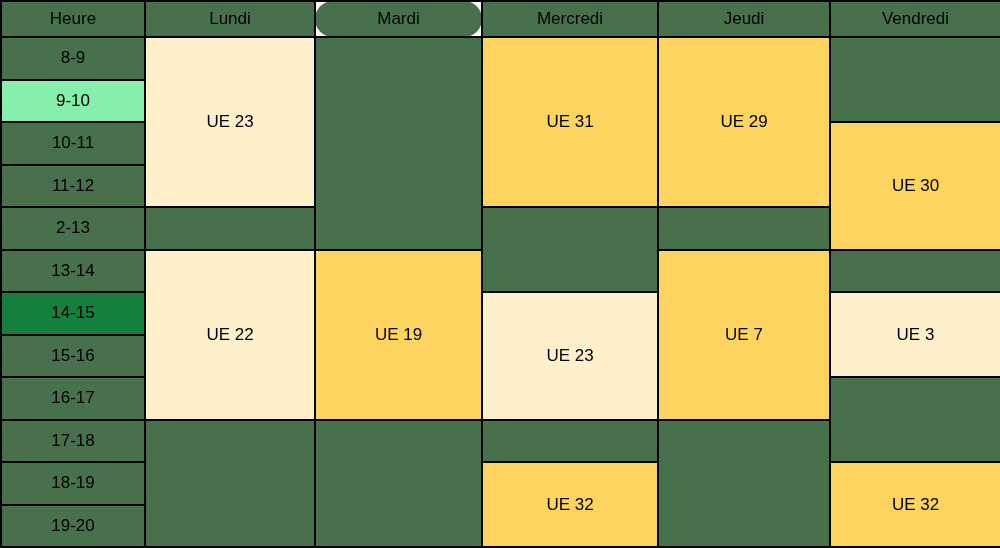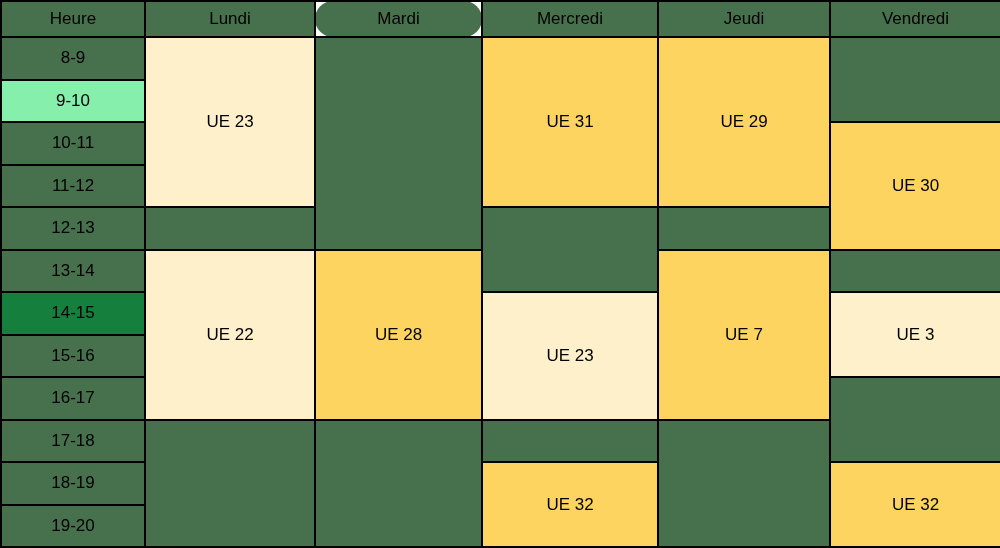--- a/index.html
+++ b/index.html
@@ -59,29 +59,29 @@
       <td style="background-color: #86efac;">9-10</td>
     </tr>
     <tr>
       <td style="background-color: rgb(71, 112, 77);">10-11</td>
       <td class="course" rowspan="3" style="background-color: rgb(252, 212, 95);">UE 30</td>
     </tr>
     <tr>
       <td style="background-color: rgb(71, 112, 77); margin-left: 36px;">11-12</td>
     </tr>
     <tr>
-      <td style="background-color: rgb(71, 112, 77);">12-13</td>
+      <td style="background-color: rgb(71, 112, 77);">2-13</td>
       <td style="background-color: rgb(71, 112, 77);"></td>
       <td rowspan="2" style="background-color: rgb(71, 112, 77);"></td>
       <td style="background-color: rgb(71, 112, 77);"></td>
     </tr>
     <tr>
       <td style="background-color: rgb(71, 112, 77);">13-14</td>
       <td class="course" rowspan="4" style="background-color: rgb(254, 240, 203);">UE 22</td>
-      <td class="course" rowspan="4" style="background-color: rgb(252, 212, 95);">UE 28</td>
+      <td class="course" rowspan="4" style="background-color: rgb(252, 212, 95);">UE 19</td>
       <td class="course" rowspan="4" style="background-color: rgb(252, 212, 95);">UE 7</td>
       <td style="background-color: rgb(71, 112, 77);"></td>
     </tr>
     <tr>
       <td style="background-color: #15803d; margin-left: 32px;">14-15</td>
       <td class="course" rowspan="3" style="background-color: rgb(254, 240, 203);">UE 23</td>
       <td class="course" rowspan="2" style="background-color: rgb(254, 240, 203);">UE 3</td>
     </tr>
     <tr>
       <td style="background-color: rgb(71, 112, 77);">15-16</td>

